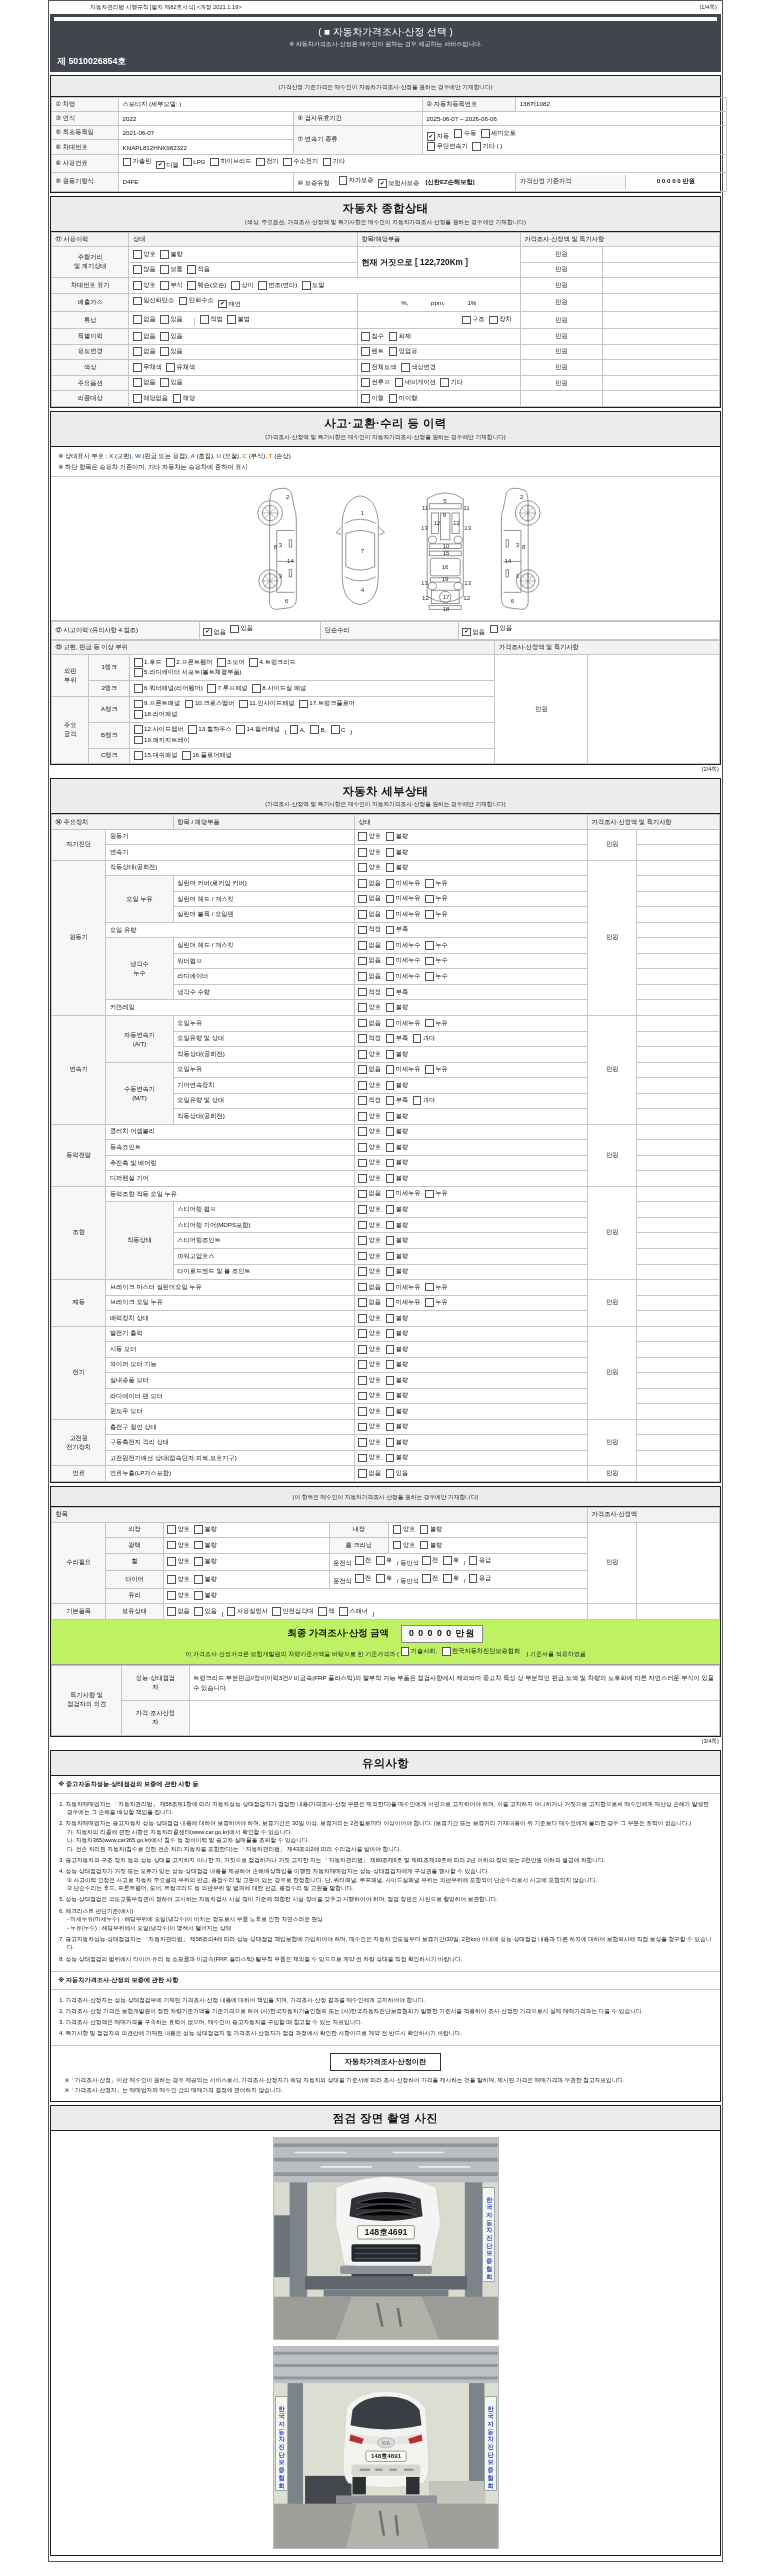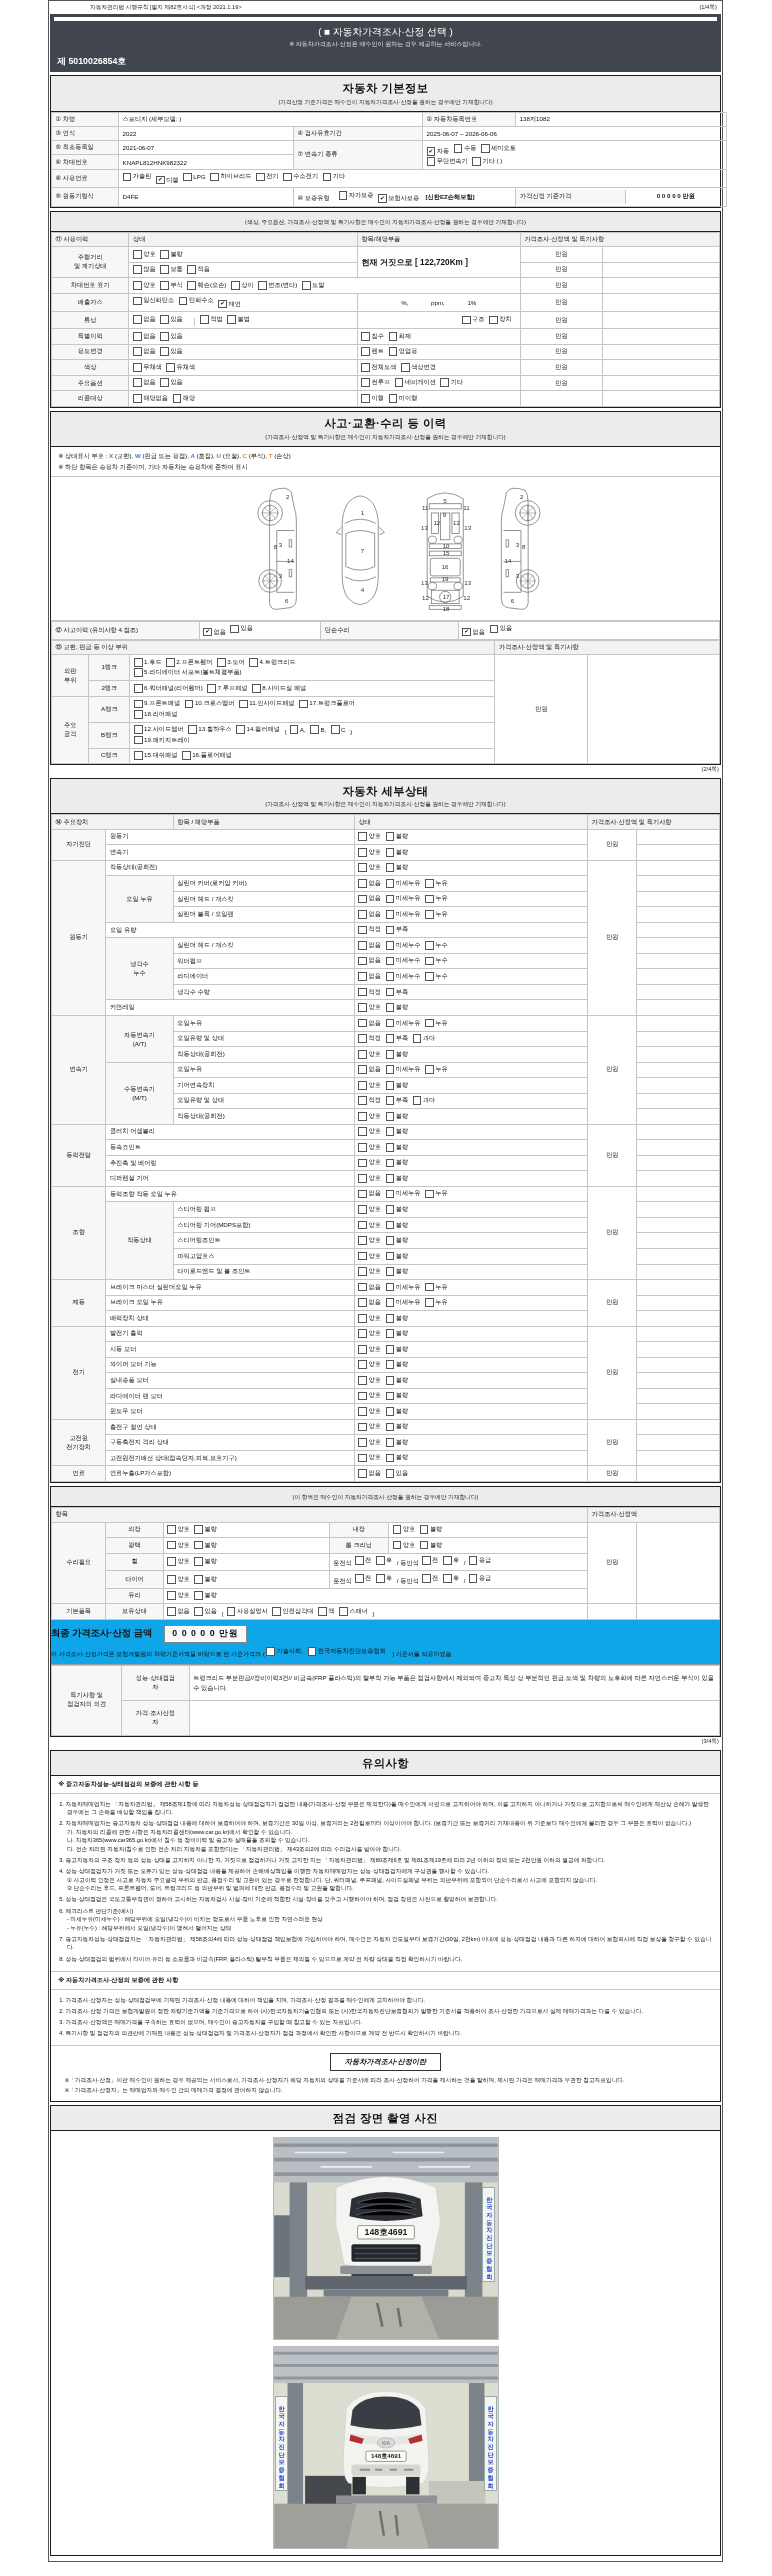--- a/index.html
+++ b/index.html
@@ -30,21 +30,21 @@
   .bx.on{color:#111;}
   .cbl{font-size:6.2px;}
   .tx{font-size:6.2px;margin-right:3.1px;}
   .legend{font-size:6.2px;padding:4.1px 7.2px;border-bottom:0.5px solid #c6c6c6;line-height:1.7;}
   .legend b{font-weight:bold;}
   .diagwrap{padding:5.2px 0 6.2px 0;border-bottom:0.5px solid #c6c6c6;text-align:center;}
   .ntc-item{font-size:5.7px;line-height:1.5;margin:2.6px 0;white-space:pre-line;padding-left:7.7px;text-indent:-7.7px;}
   .ntc-title{font-size:6.2px;font-weight:bold;padding:4.1px 7.2px;border-bottom:0.5px solid #c6c6c6;}
   .ntc-body{padding:3.1px 8.2px 5.2px 8.2px;border-bottom:0.5px solid #c6c6c6;}
   .centerbox{border:1px solid #333;display:inline-block;padding:3.1px 13.4px;font-weight:bold;font-size:7.2px;}
-  .finalband{background:#0ea5e9;border-bottom:0.5px solid #999;text-align:left;padding:5.2px 0 4.6px 0;}
+  .finalband{background:#bef264;border-bottom:0.5px solid #999;text-align:center;padding:5.2px 0 4.6px 0;}
   .finalband .row1{font-size:9.3px;font-weight:bold;}
   .finalband .val{display:inline-block;border:0.5px solid #888;background:#f9f9f9;padding:2.1px 7.2px;margin-left:9.3px;font-size:8.8px;font-weight:bold;letter-spacing:1px;}
   .finalband .row2{font-size:6px;margin-top:3.6px;}
   .photo{width:224px;margin:6.2px auto;border:0.5px solid #bbb;position:relative;background:#ddd;}
   .vtext{position:absolute;writing-mode:vertical-rl;text-orientation:upright;color:#2b4fd0;background:#f6f6f0;border:0.5px solid #9aa;font-size:6.2px;font-weight:bold;letter-spacing:1.5px;padding:4.1px 1px;}
   svg text{font-family:"Liberation Sans",sans-serif;}
 </style>
 </head>
 <body>
 
@@ -57,21 +57,20 @@
 
   <div class="darkhead">
     <div class="stripe"></div>
     <div class="sub">( ■ 자동차가격조사·산정 선택 )</div>
     <div class="note">※ 자동차가격조사·산정은 매수인이 원하는 경우 제공하는 서비스입니다.</div>
     <div class="docno">제 5010026854호</div>
   </div>
 
   <div class="blk">
     <div class="band">
-      <div class="t">자동차 기본정보</div>
       <div class="s">(가격산정 기준가격은 매수인이 자동차가격조사·산정을 원하는 경우에만 기재합니다)</div>
     </div>
     <table>
       <colgroup>
           <col style="width:67px">
           <col style="width:175px">
           <col style="width:129px">
           <col style="width:93px">
           <col style="width:211px">
         </colgroup>
@@ -158,20 +157,21 @@
             <div style="flex:1;display:flex;align-items:center;justify-content:center;font-weight:bold;">0 0 0 0 0 만원</div>
           </div>
         </td>
       </tr>
     </tbody>
       </table>
   </div>
 
   <div class="blk">
     <div class="band">
+      <div class="t">자동차 종합상태</div>
       <div class="s">(색상, 주요옵션, 가격조사·산정액 및 특기사항은 매수인이 자동차가격조사·산정을 원하는 경우에만 기재합니다)</div>
     </div>
     <table>
       <colgroup>
           <col style="width:77px">
           <col style="width:227px">
           <col style="width:162px">
           <col style="width:82px">
           <col style="width:116px">
         </colgroup>
@@ -1383,21 +1383,21 @@
         <div class="ntc-item">7. 중고자동차성능·상태점검자는 「자동차관리법」 제58조의4에 따라 성능·상태점검 책임보험에 가입하여야 하며, 매수인은 자동차 인도일부터 보증기간(30일, 2천km) 이내에 성능·상태점검 내용과 다른 하자에 대하여 보험회사에 직접 보상을 청구할 수 있습니다.</div>
         <div class="ntc-item">8. 성능·상태점검의 범위에서 타이어·유리 등 소모품과 비금속(FRP, 플라스틱) 탈부착 부품은 제외될 수 있으므로 계약 전 차량 상태를 직접 확인하시기 바랍니다.</div>
       </div>
     <div class="ntc-title">※ 자동차가격조사·산정의 보증에 관한 사항</div>
     <div class="ntc-body" id="notices-2">
         <div class="ntc-item">1. 가격조사·산정자는 성능·상태점검부에 기재된 가격조사·산정 내용에 대하여 책임을 지며, 가격조사·산정 결과를 매수인에게 고지하여야 합니다.</div>
         <div class="ntc-item">2. 가격조사·산정 가격은 보험개발원이 정한 차량기준가액을 기준가격으로 하여 (사)한국자동차기술인협회 또는 (사)한국자동차진단보증협회가 발행한 기준서를 적용하여 조사·산정한 가격으로서 실제 매매가격과는 다를 수 있습니다.</div>
         <div class="ntc-item">3. 가격조사·산정액은 매매가격을 구속하는 효력이 없으며, 매수인이 중고자동차를 구입할 때 참고할 수 있는 자료입니다.</div>
         <div class="ntc-item">4. 특기사항 및 점검자의 의견란에 기재된 내용은 성능·상태점검자 및 가격조사·산정자가 점검 과정에서 확인한 사항이므로 계약 전 반드시 확인하시기 바랍니다.</div>
       </div>
-    <div style="text-align:center;padding:6.2px 0 2.1px 0;font-style:italic;">
+    <div style="text-align:center;padding:6.2px 0 2.1px 0;">
       <span class="centerbox">자동차가격조사·산정이란</span>
     </div>
     <div style="padding:3.1px 13.4px 2.1px 13.4px;font-size:5.7px;line-height:1.5;">※「가격조사·산정」이란 매수인이 원하는 경우 제공되는 서비스로서, 가격조사·산정자가 해당 자동차의 상태를 기준서에 따라 조사·산정하여 가격을 제시하는 것을 말하며, 제시된 가격은 매매가격과 무관한 참고자료입니다.</div>
     <div style="padding:0 13.4px 6.2px 13.4px;font-size:5.7px;">※「가격조사·산정자」는 매매업자와 매수인 간의 매매가격 결정에 관여하지 않습니다.</div>
   </div>
 
   <div class="blk">
     <div class="band">
       <div class="t">점검 장면 촬영 사진</div>
     </div>

